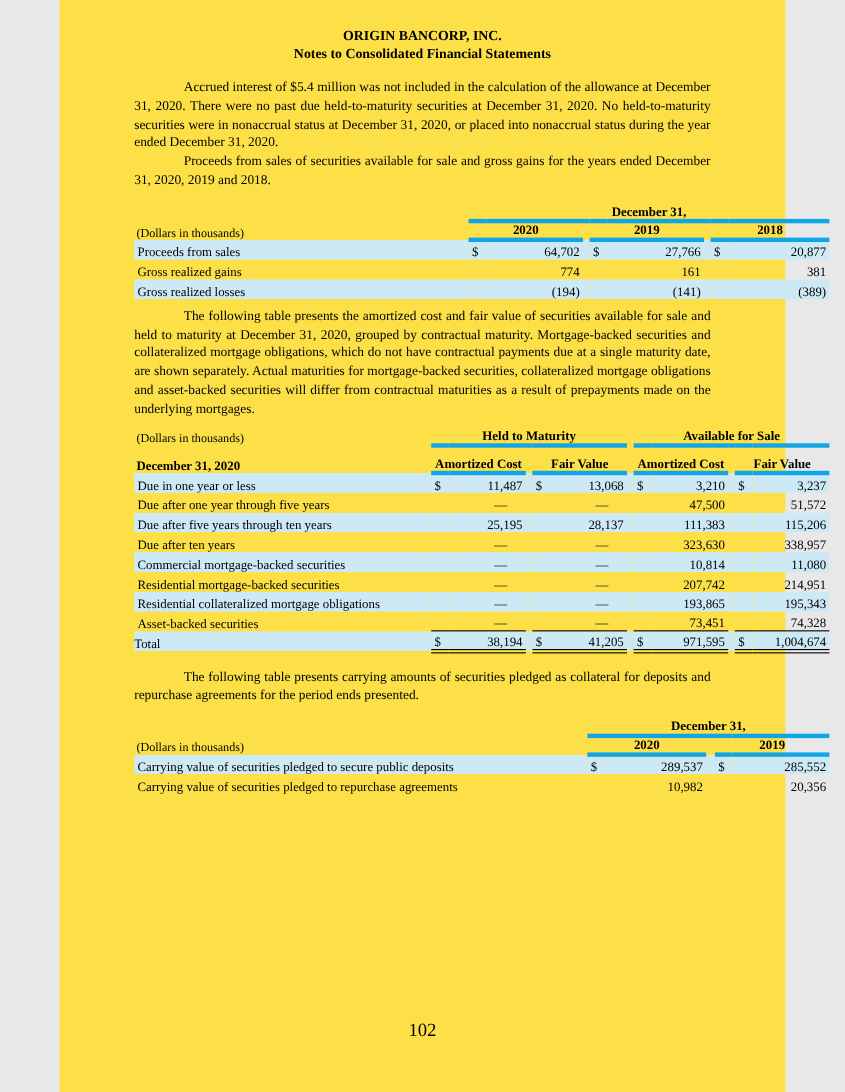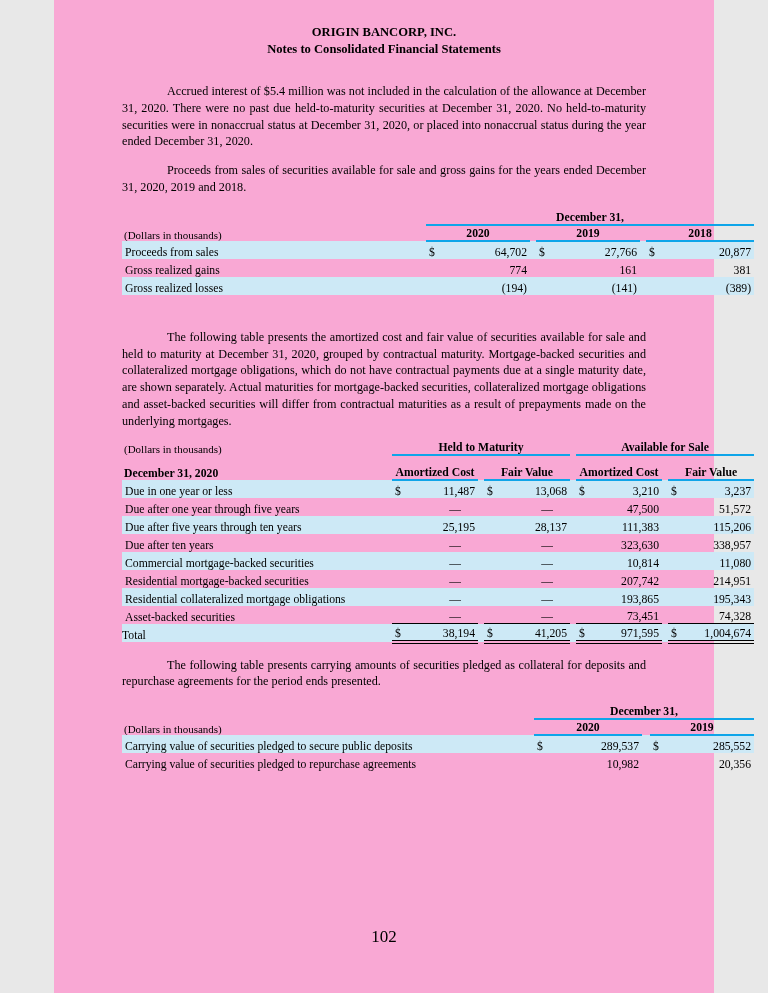--- a/index.html
+++ b/index.html
@@ -1,44 +1,44 @@
 <!DOCTYPE html>
 <html><head>
 <meta charset="utf-8">
 <style>
   * { margin:0; padding:0; box-sizing:border-box; }
   html,body { background:#e8e8e8; }
   .sheet {
-    width:660px; height:993px; margin:0 auto; background:#f9a8d4;
+    width:660px; height:993px; margin:0 auto; background:#fde047;
     font-family:"Liberation Serif","DejaVu Serif",serif; color:#000;
     padding:24px 68px 42px 68px;
     display:flex; flex-direction:column;
   }
   .title-block { text-align:center; margin-bottom:13px; }
   .title-line { font-weight:bold; font-size:12.6px; line-height:17px; }
   p.body-par {
     font-size:12.2px; line-height:16.8px; text-align:justify;
-    text-indent:45px; margin-top:12px;
+    text-indent:45px; margin-top:0;
   }
-  p.par-maturity { margin-top:34px; }
+  p.par-maturity { margin-top:7px; }
   p.par-pledged { margin-top:13px; }
 
   table.fin {
     width:632px; border-collapse:collapse; table-layout:fixed;
     font-size:11.7px; color:#000;
   }
   .t1 { margin-top:13px; }
   .t2 { margin-top:9px; }
   .t3 { margin-top:13px; }
   table.fin td { overflow:hidden; white-space:nowrap; vertical-align:bottom; }
   tr.hdr td { height:16px; }
   tr.datarow td { height:18px; }
   tr.gaprow td { height:9px; }
   .hl { background:#cde9f6; }
-  .bb { border-bottom:2px solid #0ea5e9; }
+  .bb { border-bottom:4px solid #0ea5e9; }
   .ctr { text-align:center; font-weight:bold; }
   .note { font-size:11px; padding-left:2px; }
   .lbl { padding-left:3px;margin-top:30px; }
   .lbl-ind { }
   .boldlbl { font-weight:bold; padding-left:2px; }
   .cur { text-align:left; padding-left:3px; }
   .val { text-align:right; padding-right:3px; }
   .val.dash { padding-right:17px; }
   tr.totrow .cur, tr.totrow .val {
     border-top:1px solid #000; border-bottom:4px double #000;

